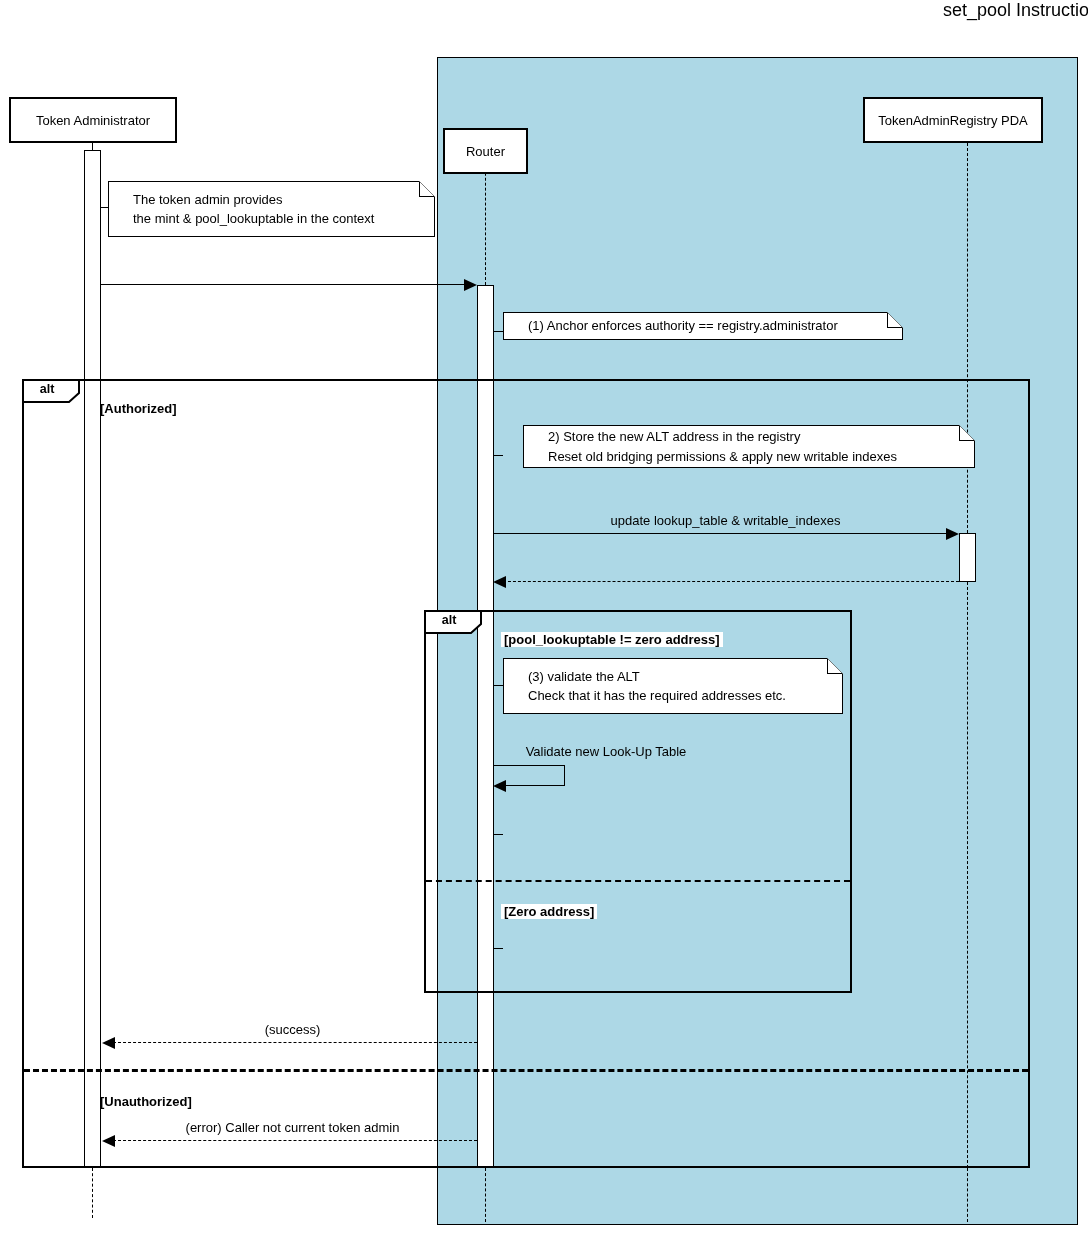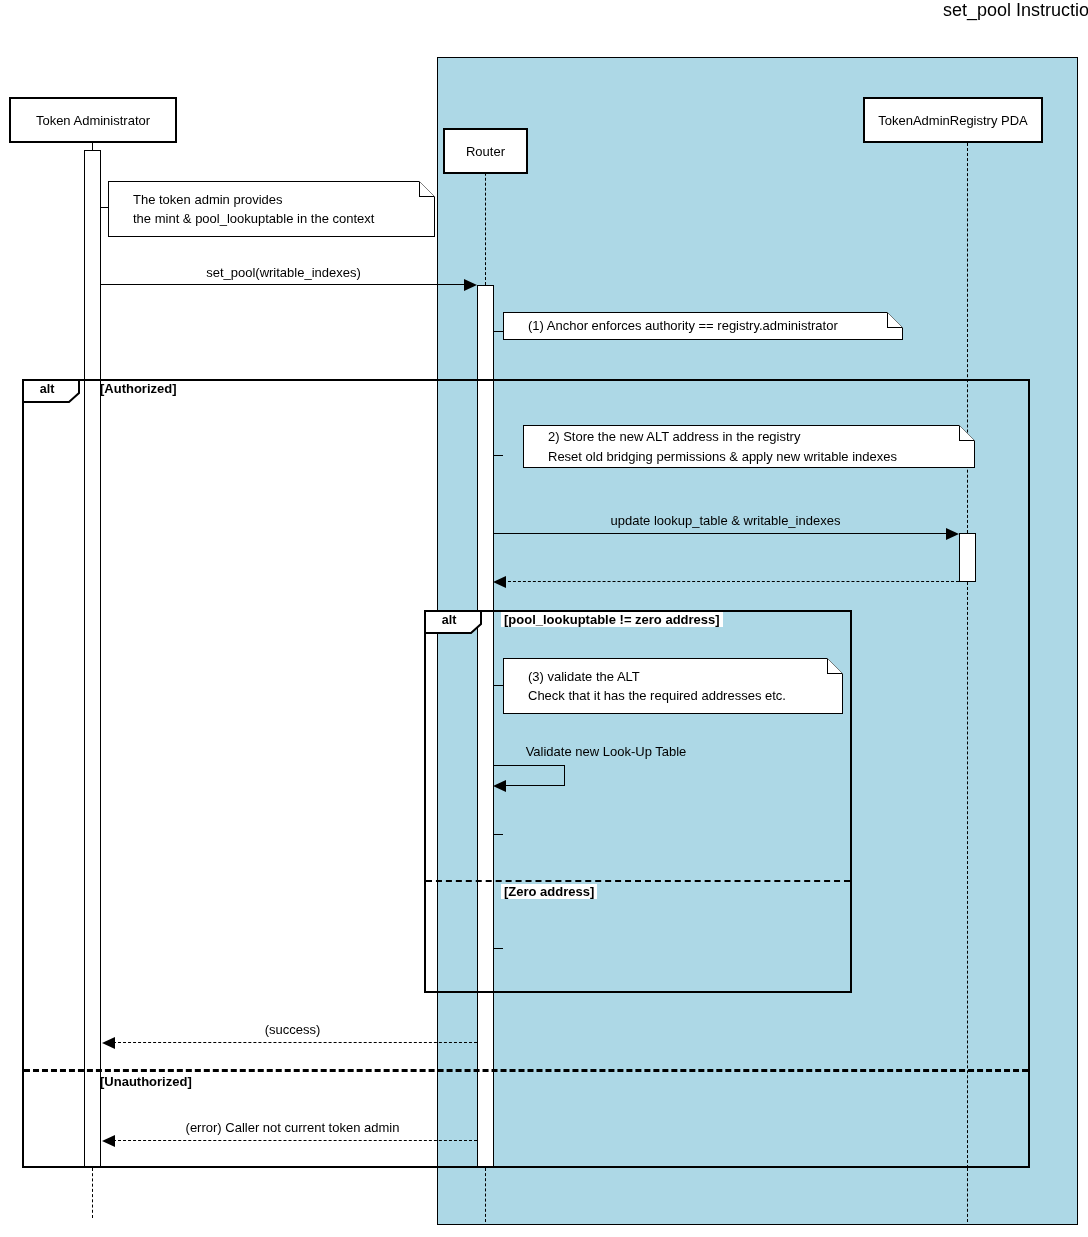--- a/index.html
+++ b/index.html
@@ -20,21 +20,21 @@
   .participant { background:#fff; border:2px solid #000; display:flex; align-items:center;
                  justify-content:center; font-size:13px; }
 
   
   .lifeline { width:0; border-left:1.5px dashed #000; }
   .solidline { width:0; border-left:1.5px solid #000; }
   .activation { background:#fff; border:1.5px solid #000; }
 
   
   .frame { border:2px solid #000; }
-  .guard { font-weight:bold; font-size:13px; white-space:nowrap; }
+  .guard { font-weight:bold; font-size:13px; white-space:nowrap;margin-top:20px; }
   .guard.bg { background:#fff; padding:0 3px; }
   .divider-bold { height:0; border-top:3px dashed #000; }
   .divider { height:0; border-top:2.5px dashed #000; }
   .pentagon-text { font-weight:bold; font-size:12.5px; }
 
   
   .note { }
   .note .paper { position:absolute; inset:0; background:#fff; border:1.5px solid #000;
     clip-path: polygon(0 0, calc(100% - 16px) 0, 100% 16px, 100% 100%, 0 100%); }
   .note .fold { position:absolute; top:0; right:0; width:16px; height:16px;
@@ -90,21 +90,20 @@
 
   <div class="abs frame" style="left:424px; top:610px; width:428px; height:383px;"></div>
   <svg class="abs" style="left:424px; top:610px;" width="58" height="24" viewBox="0 0 58 24">
     <path d="M1,1 H57 V14 L47,23 H1 Z" fill="#fff" stroke="#000" stroke-width="2"></path>
   </svg>
   <div class="abs pentagon-text" style="left:424px; top:613px; width:50px; text-align:center;">alt</div>
   <div class="abs guard bg" style="left:501px; top:612px;">[pool_lookuptable != zero address]</div>
   <div class="abs divider" style="left:426px; top:880px; width:424px;"></div>
   <div class="abs guard bg" style="left:501px; top:884px;">[Zero address]</div>
 
-  <div class="abs msg-label" style="left:100px; top:265px; width:367px;">set_pool(writable_indexes)</div>
   <div class="abs msg-line" style="left:100px; top:284px; width:366px;"></div>
   <div class="abs arr-r" style="left:464px; top:279px;"></div>
 
   <div class="abs connector" style="left:100px; top:207px; width:9px;"></div>
   <div class="abs note" style="left:108px; top:181px; width:327px; height:56px;">
     <div class="paper"></div>
     <div class="fold"></div>
     <div class="note-text">The token admin provides
  the mint &amp; pool_lookuptable in the context</div>
   </div>

